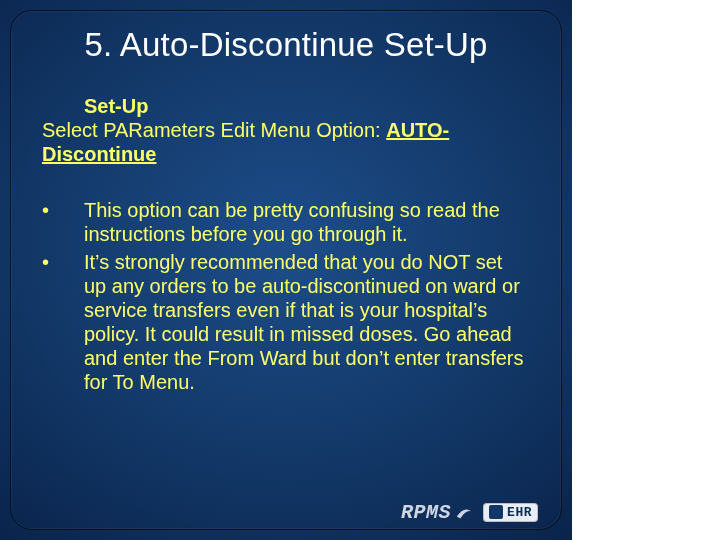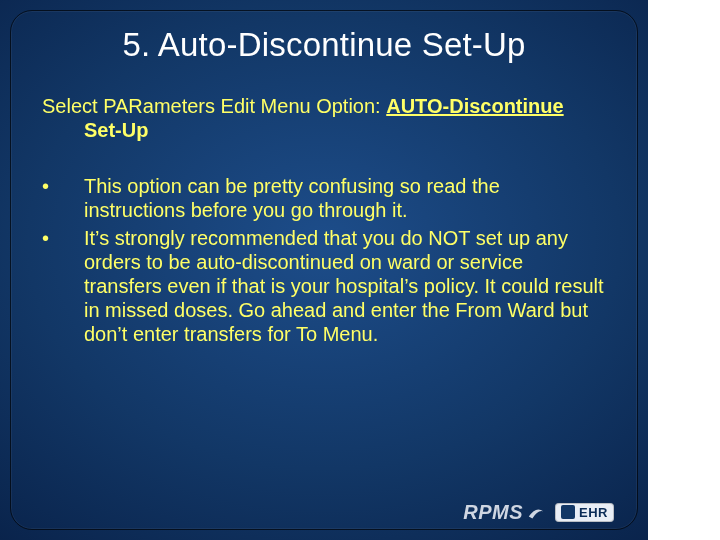--- a/index.html
+++ b/index.html
@@ -1,17 +1,17 @@
 <!DOCTYPE html>
 <html><head>
 <meta charset="utf-8">
 <style>
   html,body{margin:0;padding:0;width:720px;height:540px;overflow:hidden;font-family:Arial,Helvetica,sans-serif}
   .slide{
-    width:648px;height:540px;
+    width:572px;height:540px;
     background:
       radial-gradient(ellipse 120% 110% at 50% 45%, #1d4d8a 0%, #123766 38%, #082047 70%, #03122e 100%);
     position:relative;
     box-sizing:border-box;
   }
   .frame{
     position:absolute;left:10px;right:10px;top:10px;bottom:10px;
     border:1px solid rgba(0,0,0,.65);
     border-radius:22px;
     box-shadow:inset 0 0 0 1px rgba(255,255,255,.05);
@@ -35,21 +35,21 @@
   .indent{padding-left:42px}
   .bold{font-weight:700}
   .underline{text-decoration:underline}
   .bullets{margin-top:32px}
   .bullet{display:flex;margin-bottom:4px}
   .bullet-mark{width:42px;flex:0 0 42px}
   .bullet-text{flex:1}
   .italic{}
   .logos{
     position:absolute;right:34px;bottom:16px;
-    display:flex;align-items:center;gap:10px;
+    display:flex;align-items:center;gap:10px;font-family:Liberation Mono, monospace;
   }
   .rpms{color:#cfd6e2;font-weight:700;font-style:italic;font-size:20px;letter-spacing:.5px;display:flex;align-items:center;gap:4px}
   .rpms-swoosh{width:18px;height:18px}
   .ehr-badge{
     background:#e9eef6;border-radius:4px;
     padding:2px 6px;display:flex;gap:4px;
     box-shadow:0 0 0 1px rgba(0,0,0,.2) inset;
   }
   .ehr-sq{width:14px;height:14px;background:#123766;border-radius:2px}
   .ehr-txt{color:#0b2c57;font-weight:700;font-size:13px;letter-spacing:.5px}
@@ -57,24 +57,24 @@
 </head>
 <body>
 
 <div class="slide">
   <div class="frame"></div>
 
   <div class="title">5. Auto-Discontinue Set-Up</div>
 
   <div class="body">
 
+    <p class="prompt-line indent bold">Set-Up</p>
     <p class="prompt-line">
       <span>Select PARameters Edit Menu Option: </span><span class="bold underline">AUTO-Discontinue</span>
     </p>
-    <p class="prompt-line indent bold">Set-Up</p>
 
 
     <div class="bullets">
 
       <div class="bullet">
         <div class="bullet-mark">•</div>
         <div class="bullet-text">This option can be pretty confusing so read the instructions before you go through it.</div>
       </div>
 
       <div class="bullet">

